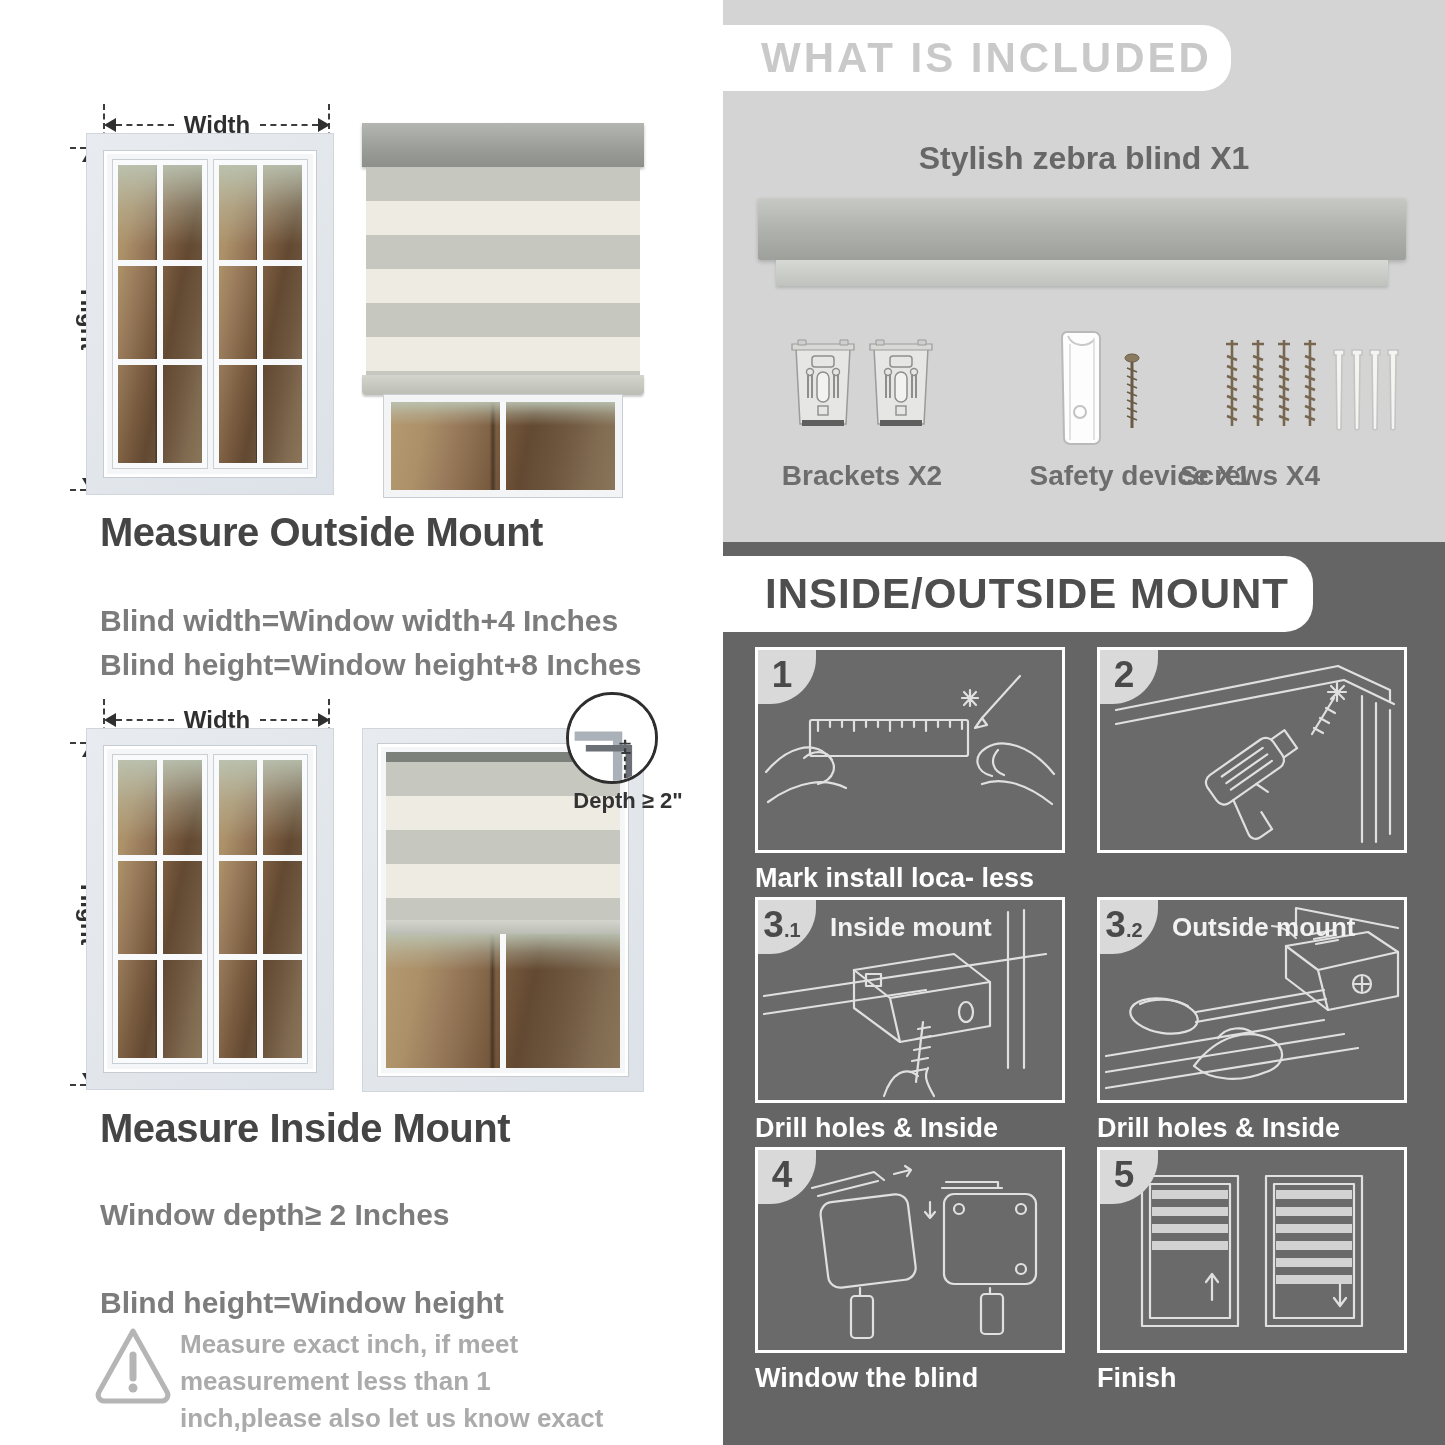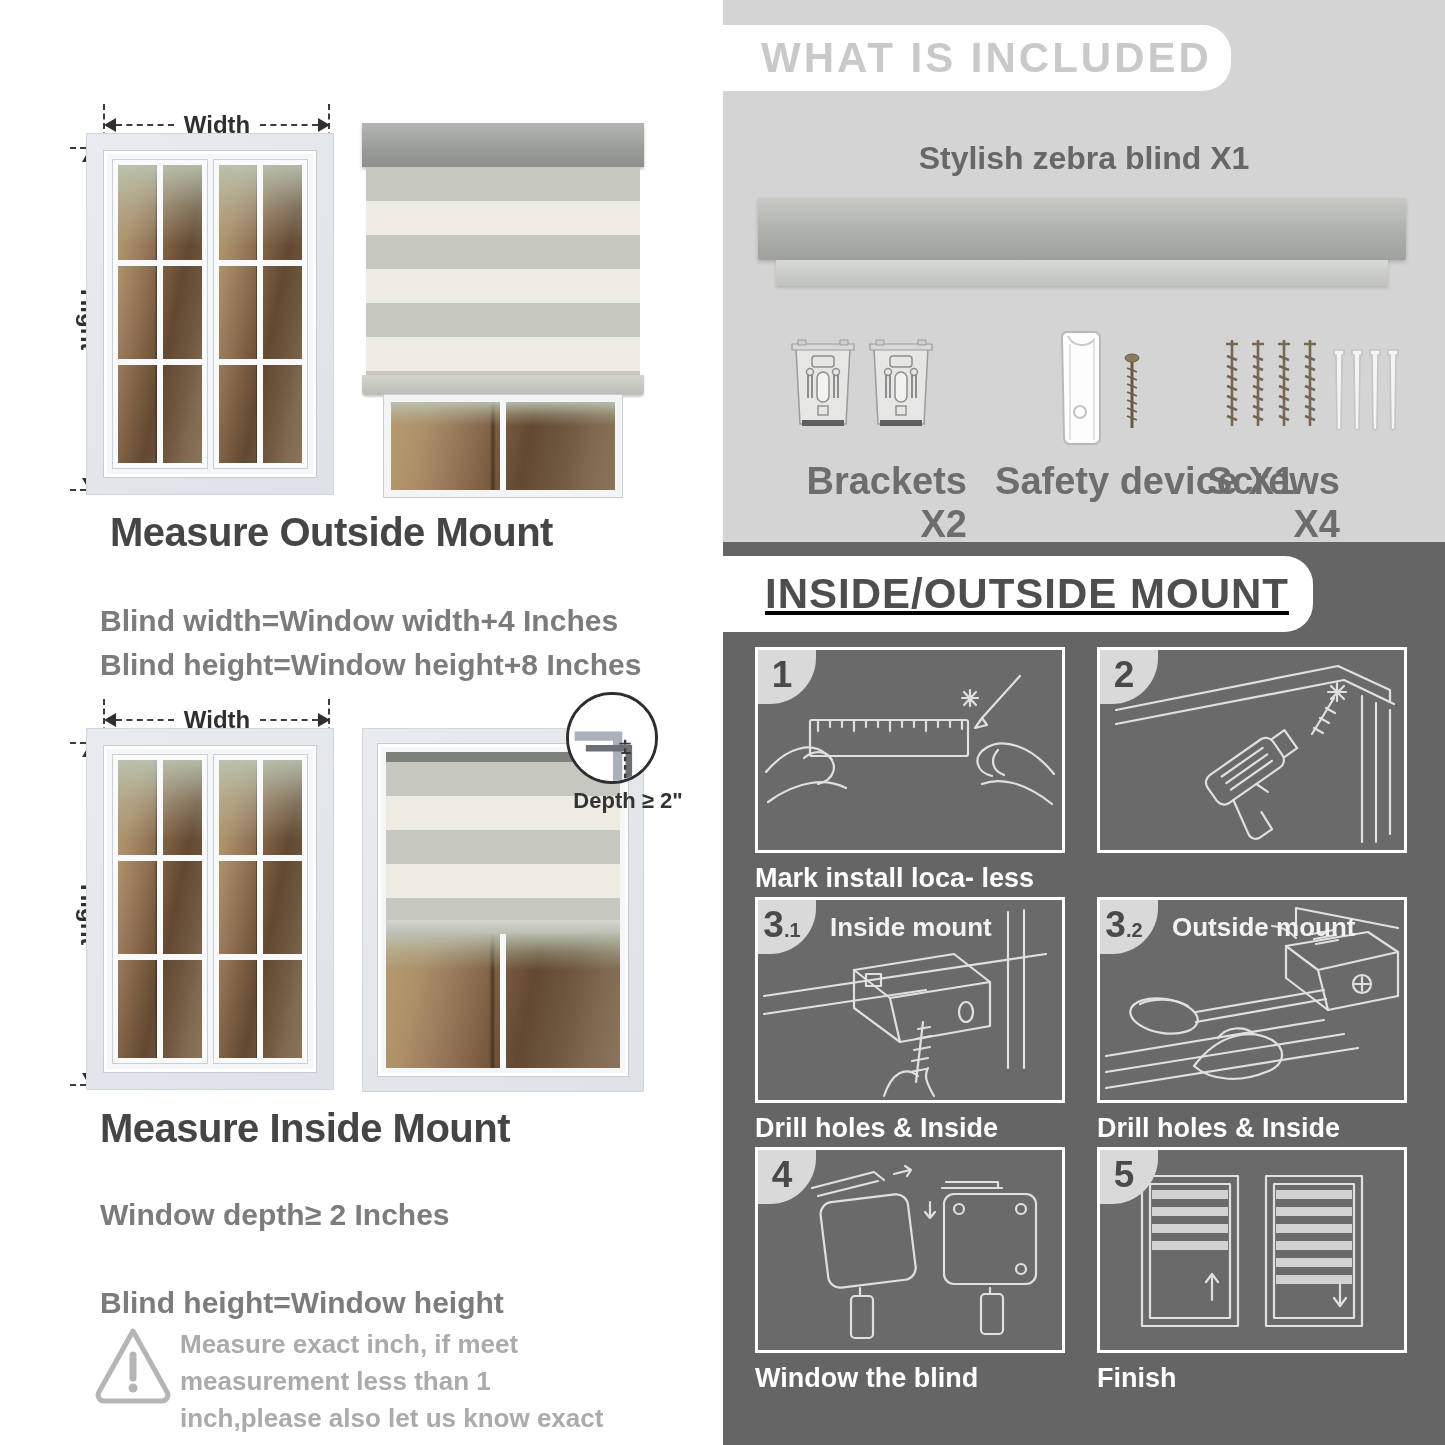--- a/index.html
+++ b/index.html
@@ -79,25 +79,25 @@
   .panel-light{position:absolute;left:723px;top:0;width:722px;height:542px;background:#d4d4d4;}
   .inc-bar{position:absolute;left:723px;top:25px;width:508px;height:66px;background:#fff;
       border-radius:0 28px 28px 0;display:flex;align-items:center;}
   .inc-bar span{color:#c9c9c9;font-size:42px;font-weight:bold;letter-spacing:3px;padding-left:38px;}
   .blind-label{position:absolute;left:760px;top:140px;width:648px;text-align:center;
       font-size:32px;font-weight:bold;color:#676767;}
   .rail-top{position:absolute;left:758px;top:198px;width:648px;height:62px;border-radius:2px;
       background:linear-gradient(180deg,#c7c9c5,#aeb0ac 55%,#9da09b);box-shadow:0 2px 4px rgba(0,0,0,.18);}
   .rail-lip{position:absolute;left:776px;top:260px;width:612px;height:26px;
       background:linear-gradient(180deg,#d7d9d5,#c0c2be);box-shadow:0 2px 3px rgba(0,0,0,.15);}
-  .item-label{position:absolute;top:460px;font-size:38px;font-weight:bold;color:#6d6d6d;text-align:right;}
+  .item-label{position:absolute;top:460px;font-size:28px;font-weight:bold;color:#6d6d6d;text-align:center;}
 
   .panel-dark{position:absolute;left:723px;top:542px;width:722px;height:903px;background:#656565;}
   .mnt-bar{position:absolute;left:723px;top:556px;width:590px;height:76px;background:#fff;
-      border-radius:0 28px 28px 0;display:flex;align-items:center;text-decoration:underline;}
+      border-radius:0 28px 28px 0;display:flex;align-items:center;}
   .mnt-bar span{color:#4e4e4e;font-size:42px;font-weight:bold;letter-spacing:1px;padding-left:42px;}
 
   .step{position:absolute;width:310px;height:206px;border:3px solid #fff;background:#6a6a6a;}
   .step svg.art{position:absolute;inset:0;width:100%;height:100%;}
   .badge{position:absolute;left:0;top:0;width:58px;height:54px;background:#d9d9d9;
       border-radius:0 0 46px 0;display:flex;align-items:center;justify-content:center;z-index:3;
       color:#4a4a4a;font-weight:bold;font-size:37px;padding-right:10px;padding-bottom:4px;}
   .badge .sub{font-size:20px;align-self:flex-end;margin-bottom:8px;}
   .step-title{position:absolute;left:72px;top:12px;font-size:26px;font-weight:bold;color:#f2f2f2;z-index:3;}
   .caption{position:absolute;font-size:27px;font-weight:bold;color:#fff;width:340px;}
@@ -151,21 +151,21 @@
   <div class="blindA">
     <div class="rail"></div>
     <div class="fabric zebra"></div>
     <div class="brail"></div>
     <div class="bwin">
       <div class="glass"></div>
       <div class="post"></div>
     </div>
   </div>
 
-  <div class="m-head" style="left:100px;top:510px;margin-left:10px;">Measure Outside Mount</div>
+  <div class="m-head" style="left:100px;top:510px;">Measure Outside Mount</div>
   <div class="m-line" style="left:100px;top:566px;">Blind width=Window width+4 Inches</div>
   <div class="m-line" style="left:100px;top:610px;">Blind height=Window height+8 Inches</div>
 
   <div class="vguide" style="left:103px;top:699px;height:44px;"></div>
   <div class="vguide" style="left:328px;top:699px;height:44px;"></div>
   <div class="warrow" style="left:104px;top:708px;width:226px;">
     <div class="ah left"></div>
     <div class="seg"></div>
     <div class="lab">Width</div>
     <div class="seg"></div>

